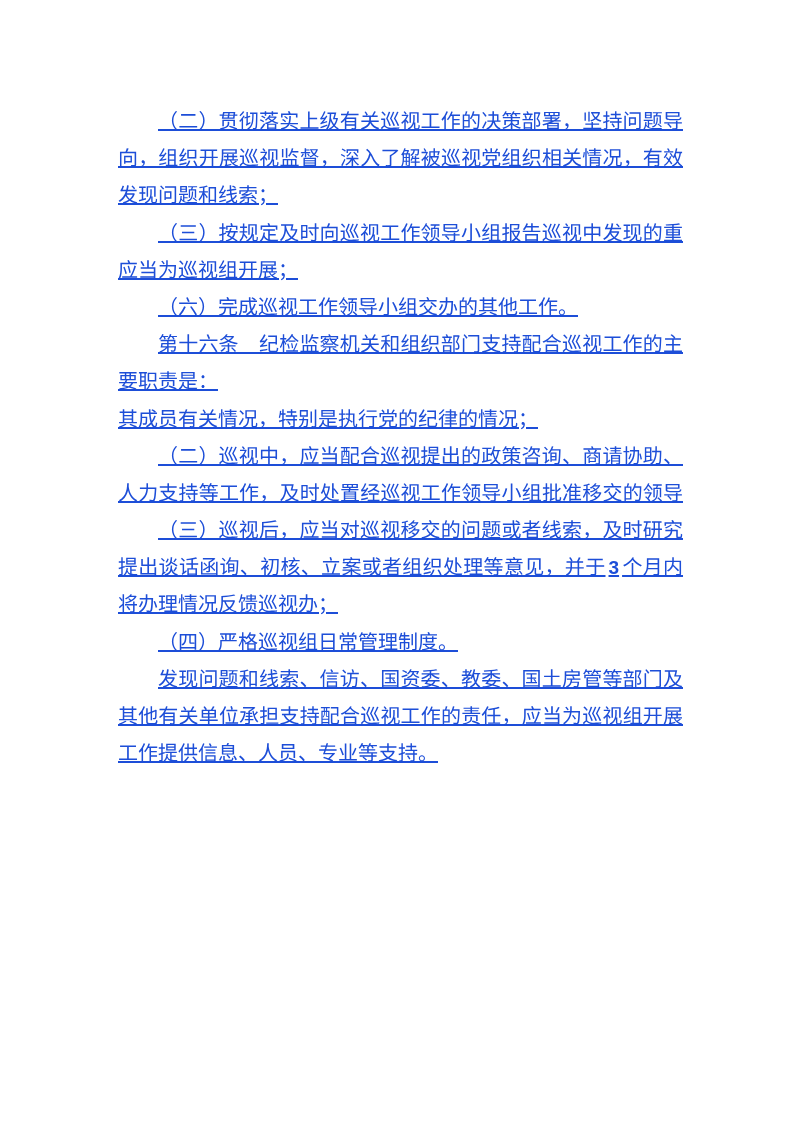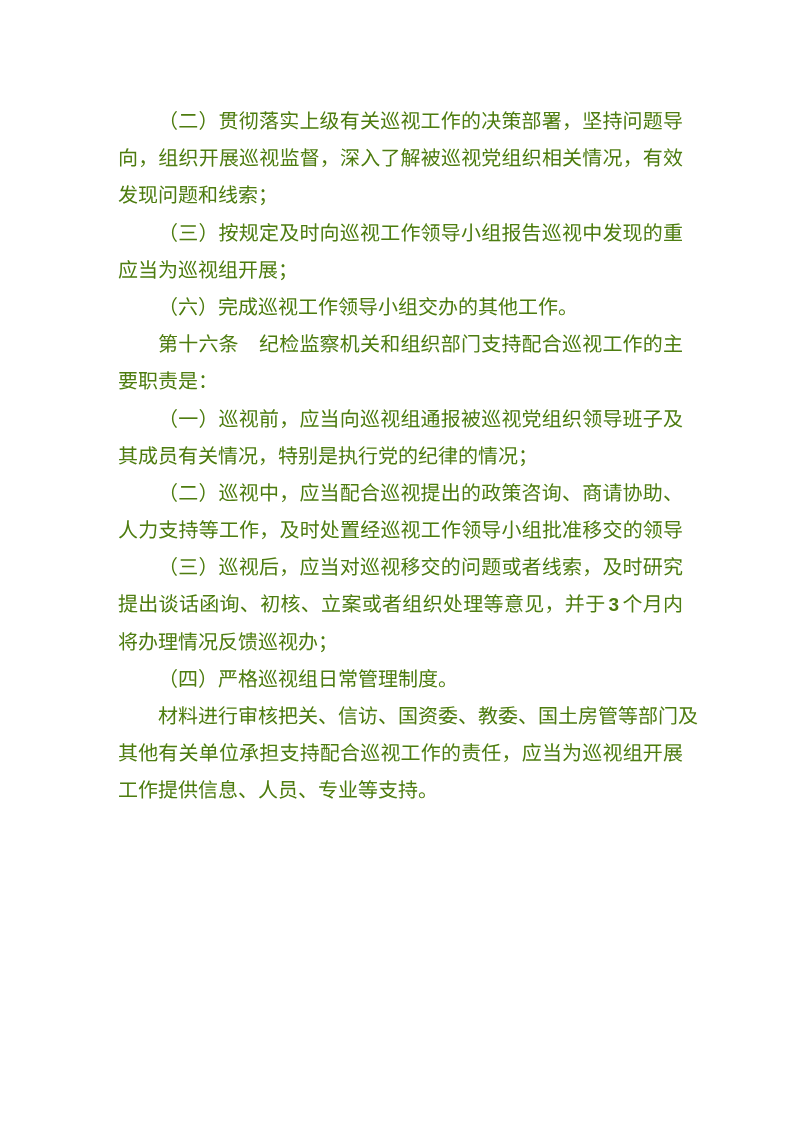--- a/index.html
+++ b/index.html
@@ -18,22 +18,23 @@
     height: 1122px;
     background: #ffffff;
     overflow: hidden;
   }
 
   .doc-body {
     position: absolute;
     top: 103px;
     left: 118px;
     width: 565px;
-    color: #4d7c0f;
+    color: #1d4ed8;
     font-size: 20px;
+    text-decoration: underline;
   }
 
   .paragraph { }
 
   .line {
     height: 37.2px;
     line-height: 37.2px;
     white-space: nowrap;
     text-align: justify;
     text-align-last: justify;
@@ -73,34 +74,33 @@
         <div class="line last">应当为巡视组开展；</div>
       </div>
       <div class="paragraph">
         <div class="line first last">（六）完成巡视工作领导小组交办的其他工作。</div>
       </div>
       <div class="paragraph">
         <div class="line first">第十六条　纪检监察机关和组织部门支持配合巡视工作的主</div>
         <div class="line last">要职责是：</div>
       </div>
       <div class="paragraph">
-        <div class="line first">（一）巡视前，应当向巡视组通报被巡视党组织领导班子及</div>
         <div class="line last">其成员有关情况，特别是执行党的纪律的情况；</div>
       </div>
       <div class="paragraph">
         <div class="line first">（二）巡视中，应当配合巡视提出的政策咨询、商请协助、</div>
         <div class="line">人力支持等工作，及时处置经巡视工作领导小组批准移交的领导</div>
       </div>
       <div class="paragraph">
         <div class="line first">（三）巡视后，应当对巡视移交的问题或者线索，及时研究</div>
         <div class="line">提出谈话函询、初核、立案或者组织处理等意见，并于<span class="digit">3</span>个月内</div>
         <div class="line last">将办理情况反馈巡视办；</div>
       </div>
       <div class="paragraph">
         <div class="line first last">（四）严格巡视组日常管理制度。</div>
       </div>
       <div class="paragraph">
-        <div class="line first">材料进行审核把关、信访、国资委、教委、国土房管等部门及</div>
+        <div class="line first">发现问题和线索、信访、国资委、教委、国土房管等部门及</div>
         <div class="line">其他有关单位承担支持配合巡视工作的责任，应当为巡视组开展</div>
         <div class="line last">工作提供信息、人员、专业等支持。</div>
       </div>
     </div>
 </div>
 
 </body></html>

